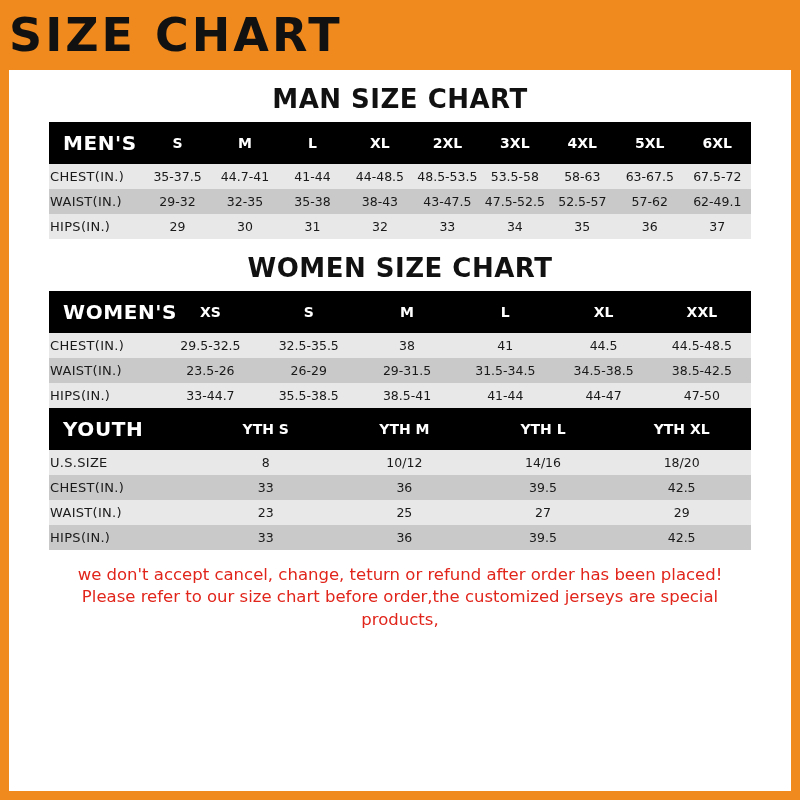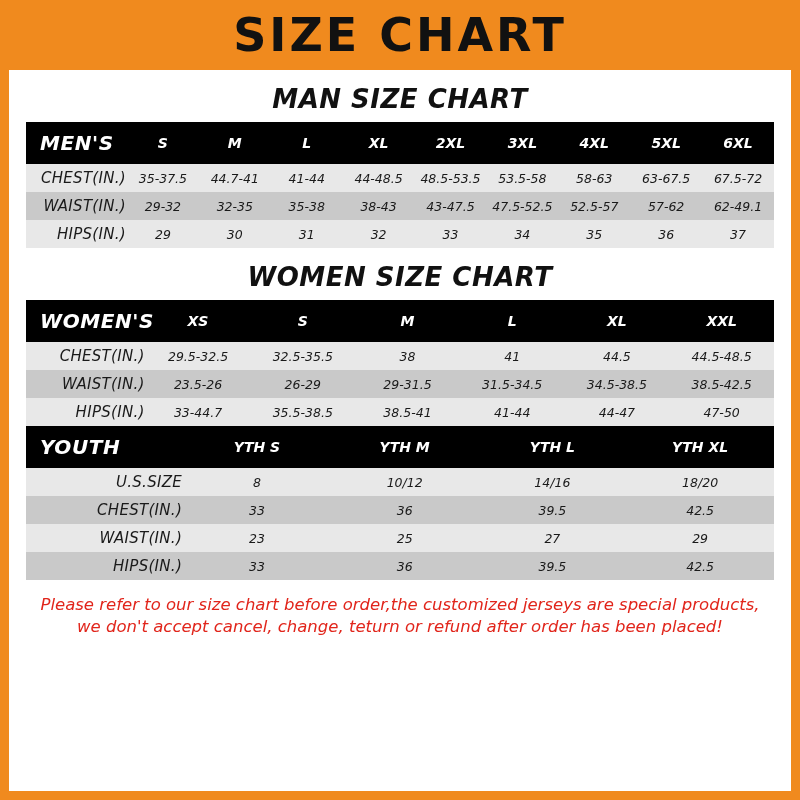--- a/index.html
+++ b/index.html
@@ -21,33 +21,32 @@
     background: #fff;
     border-left: 9px solid #f08a1e;
     border-right: 9px solid #f08a1e;
     border-bottom: 9px solid #f08a1e;
   }
   .banner {
     background: #f08a1e;
     height: 70px;
     display: flex;
     align-items: center;
-    justify-content: center;
+    justify-content: flex-start;
   }
   .banner-title {
     font-family: "DejaVu Sans", sans-serif;
     font-weight: bold;
     font-size: 46px;
     letter-spacing: 3px;
     color: #111;
     line-height: 1;
   }
   .content {
-    padding: 0 17px;
-    font-style: italic;
+    padding: 0 40px;
   }
   .section-title {
     text-align: center;
     font-family: "DejaVu Sans", sans-serif;
     font-weight: bold;
     font-size: 26px;
     color: #111;
     letter-spacing: 0.5px;
     margin: 14px 0 8px 0;
   }
@@ -72,23 +71,23 @@
   }
   table.size thead th.rowhead {
     text-align: left;
     padding-left: 14px;
     font-size: 20px;
     letter-spacing: 0.6px;
   }
   table.size tbody tr.odd td { background: #e8e8e8; }
   table.size tbody tr.even td { background: #c9c9c9; }
   table.size tbody td.rowhead {
-    font-size: 15px;
+    font-size: 13px;
     letter-spacing: 0.3px;
-    text-align: right;
+    text-align: left;
   }
   .men-col0 { width: 13.5%; }
   .women-col0 { width: 16%; }
   .youth-col0 { width: 21%; }
   .footer-note {
     margin-top: 14px;
     padding: 0 8px;
     text-align: center;
     color: #e1251b;
     font-size: 16.5px;
@@ -243,18 +242,18 @@
           <td class="rowhead">HIPS(IN.)</td>
           <td>33</td>
           <td>36</td>
           <td>39.5</td>
           <td>42.5</td>
         </tr>
       </tbody>
     </table>
 
     <div class="footer-note">
+      <div>we don't accept cancel, change, teturn or refund after order has been placed!</div>
       <div>Please refer to our size chart before order,the customized jerseys are special products,</div>
-      <div>we don't accept cancel, change, teturn or refund after order has been placed!</div>
     </div>
 
   </div>
 </div>
 
 </body></html>

